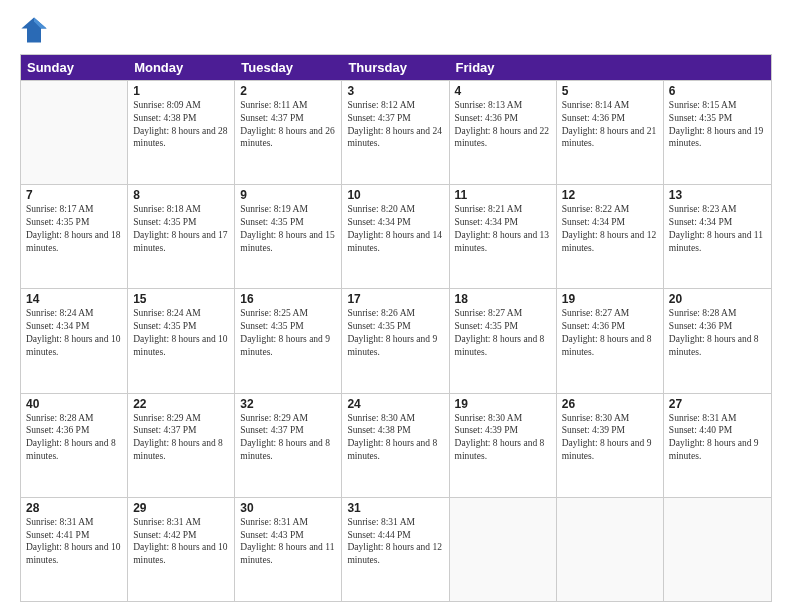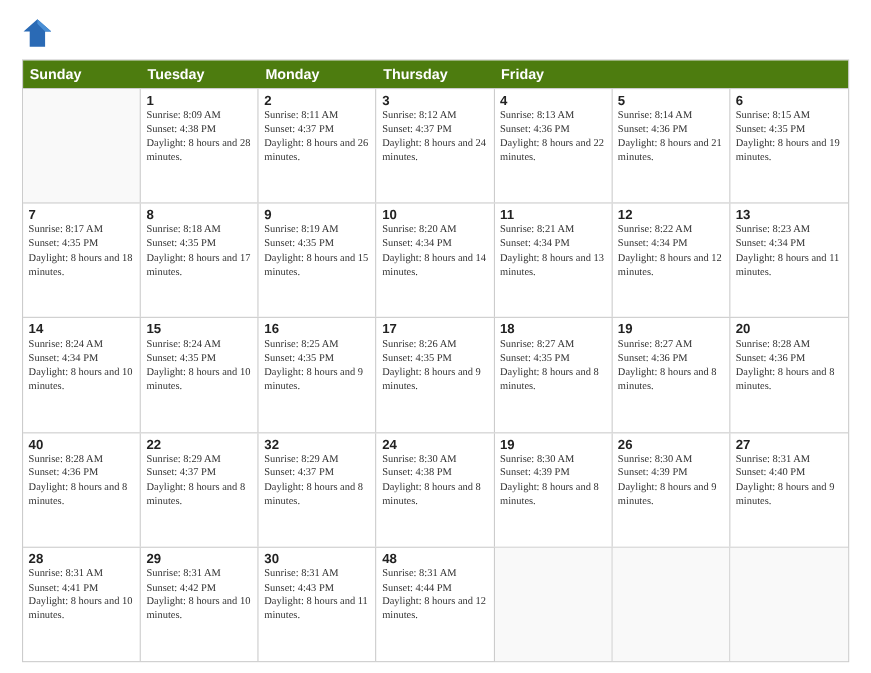--- a/index.html
+++ b/index.html
@@ -62,21 +62,21 @@
     }
     .calendar {
       flex: 1;
       display: flex;
       flex-direction: column;
       border: 1px solid #ccc;
     }
     .cal-header {
       display: grid;
       grid-template-columns: repeat(7, 1fr);
-      background: #4d7c0f;
+      background: #4c1d95;
     }
     .cal-header-cell {
       color: #fff;
       font-size: 13px;
       font-weight: bold;
       padding: 5px 6px;
       text-align: left;
     }
     .cal-body {
       flex: 1;
@@ -133,22 +133,22 @@
     </div>
     <div class="title-block">
       <div class="month-title"></div>
       <div class="subtitle"></div>
     </div>
   </div>
 
   <div class="calendar">
     <div class="cal-header">
     <div class="cal-header-cell">Sunday</div>
+        <div class="cal-header-cell">Monday</div>
         <div class="cal-header-cell">Tuesday</div>
-        <div class="cal-header-cell">Monday</div>
         <div class="cal-header-cell">Thursday</div>
         <div class="cal-header-cell">Friday</div>
       </div>
     <div class="cal-body">
     <div class="cal-row">
           <div class="cal-cell empty"></div>
           <div class="cal-cell">
             <div class="day-num">1</div>
             <div class="day-info">Sunrise: 8:09 AM<br>Sunset: 4:38 PM<br>Daylight: 8 hours and 28 minutes.</div>
           </div>
@@ -270,21 +270,21 @@
           </div>
           <div class="cal-cell">
             <div class="day-num">29</div>
             <div class="day-info">Sunrise: 8:31 AM<br>Sunset: 4:42 PM<br>Daylight: 8 hours and 10 minutes.</div>
           </div>
           <div class="cal-cell">
             <div class="day-num">30</div>
             <div class="day-info">Sunrise: 8:31 AM<br>Sunset: 4:43 PM<br>Daylight: 8 hours and 11 minutes.</div>
           </div>
           <div class="cal-cell">
-            <div class="day-num">48</div>
+            <div class="day-num">31</div>
             <div class="day-info">Sunrise: 8:31 AM<br>Sunset: 4:44 PM<br>Daylight: 8 hours and 12 minutes.</div>
           </div>
           <div class="cal-cell empty"></div>
           <div class="cal-cell empty"></div>
           <div class="cal-cell empty"></div>
         </div>
       </div>
   </div>
 </div>
 

